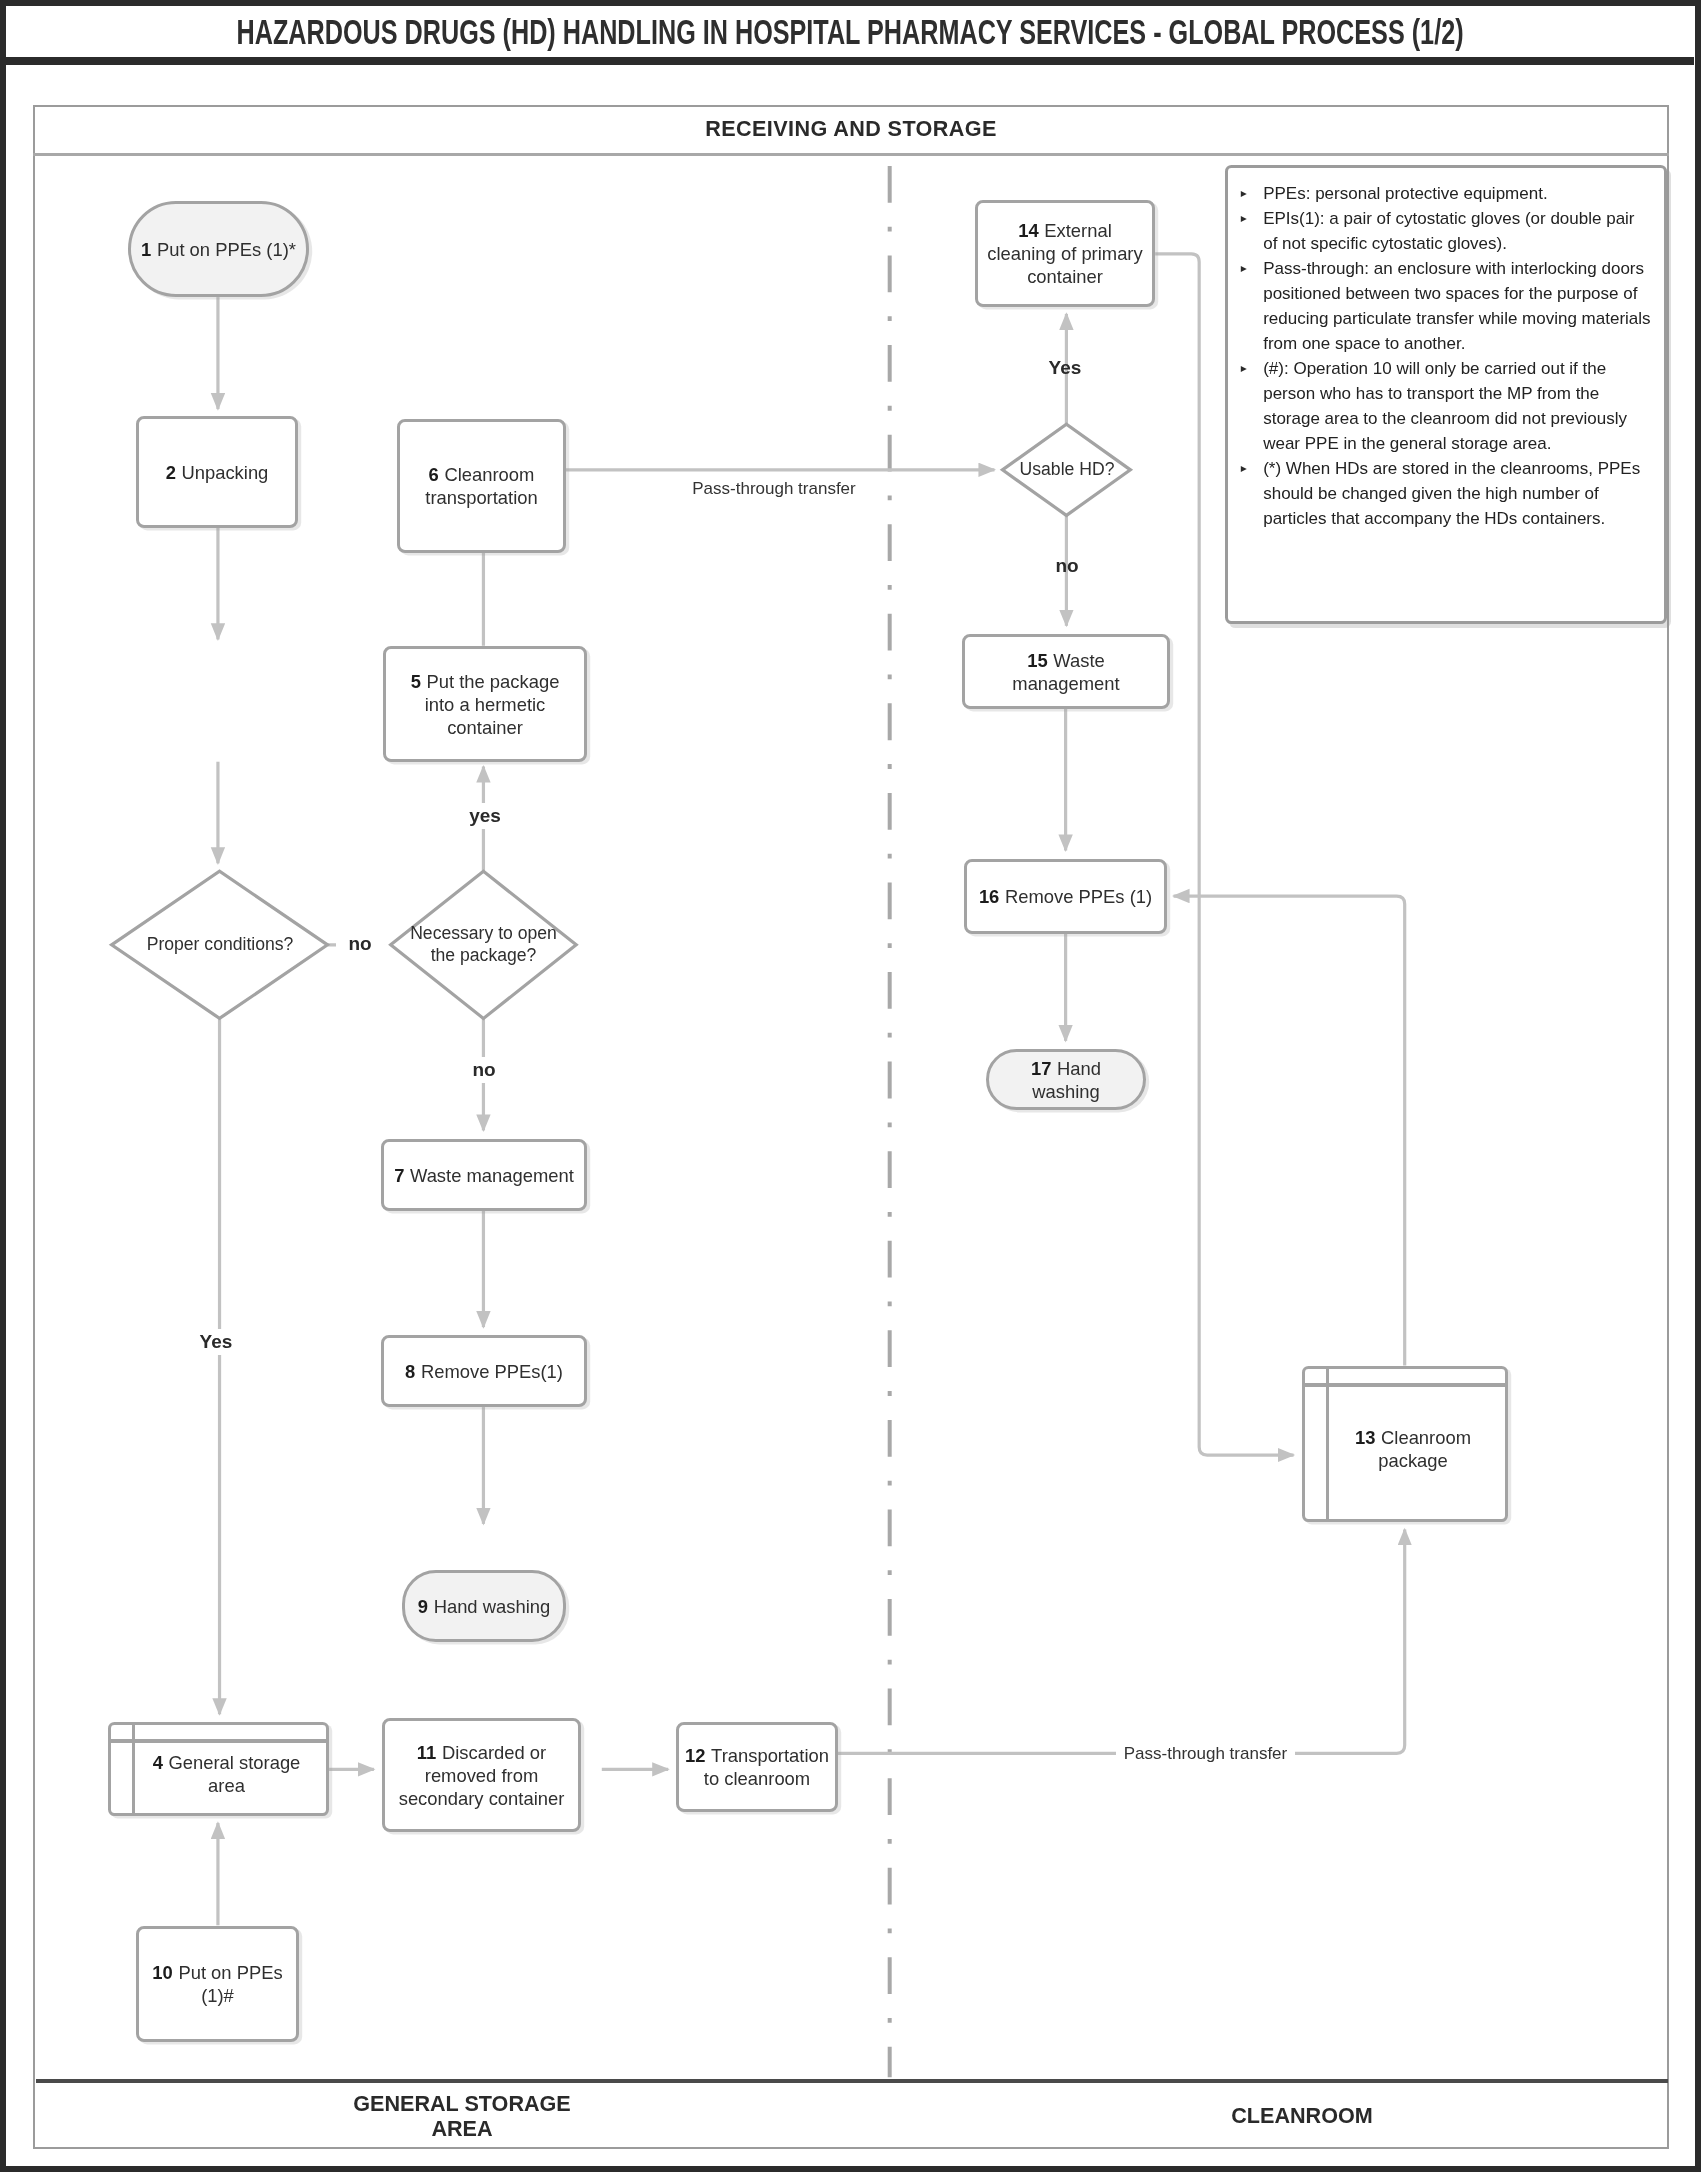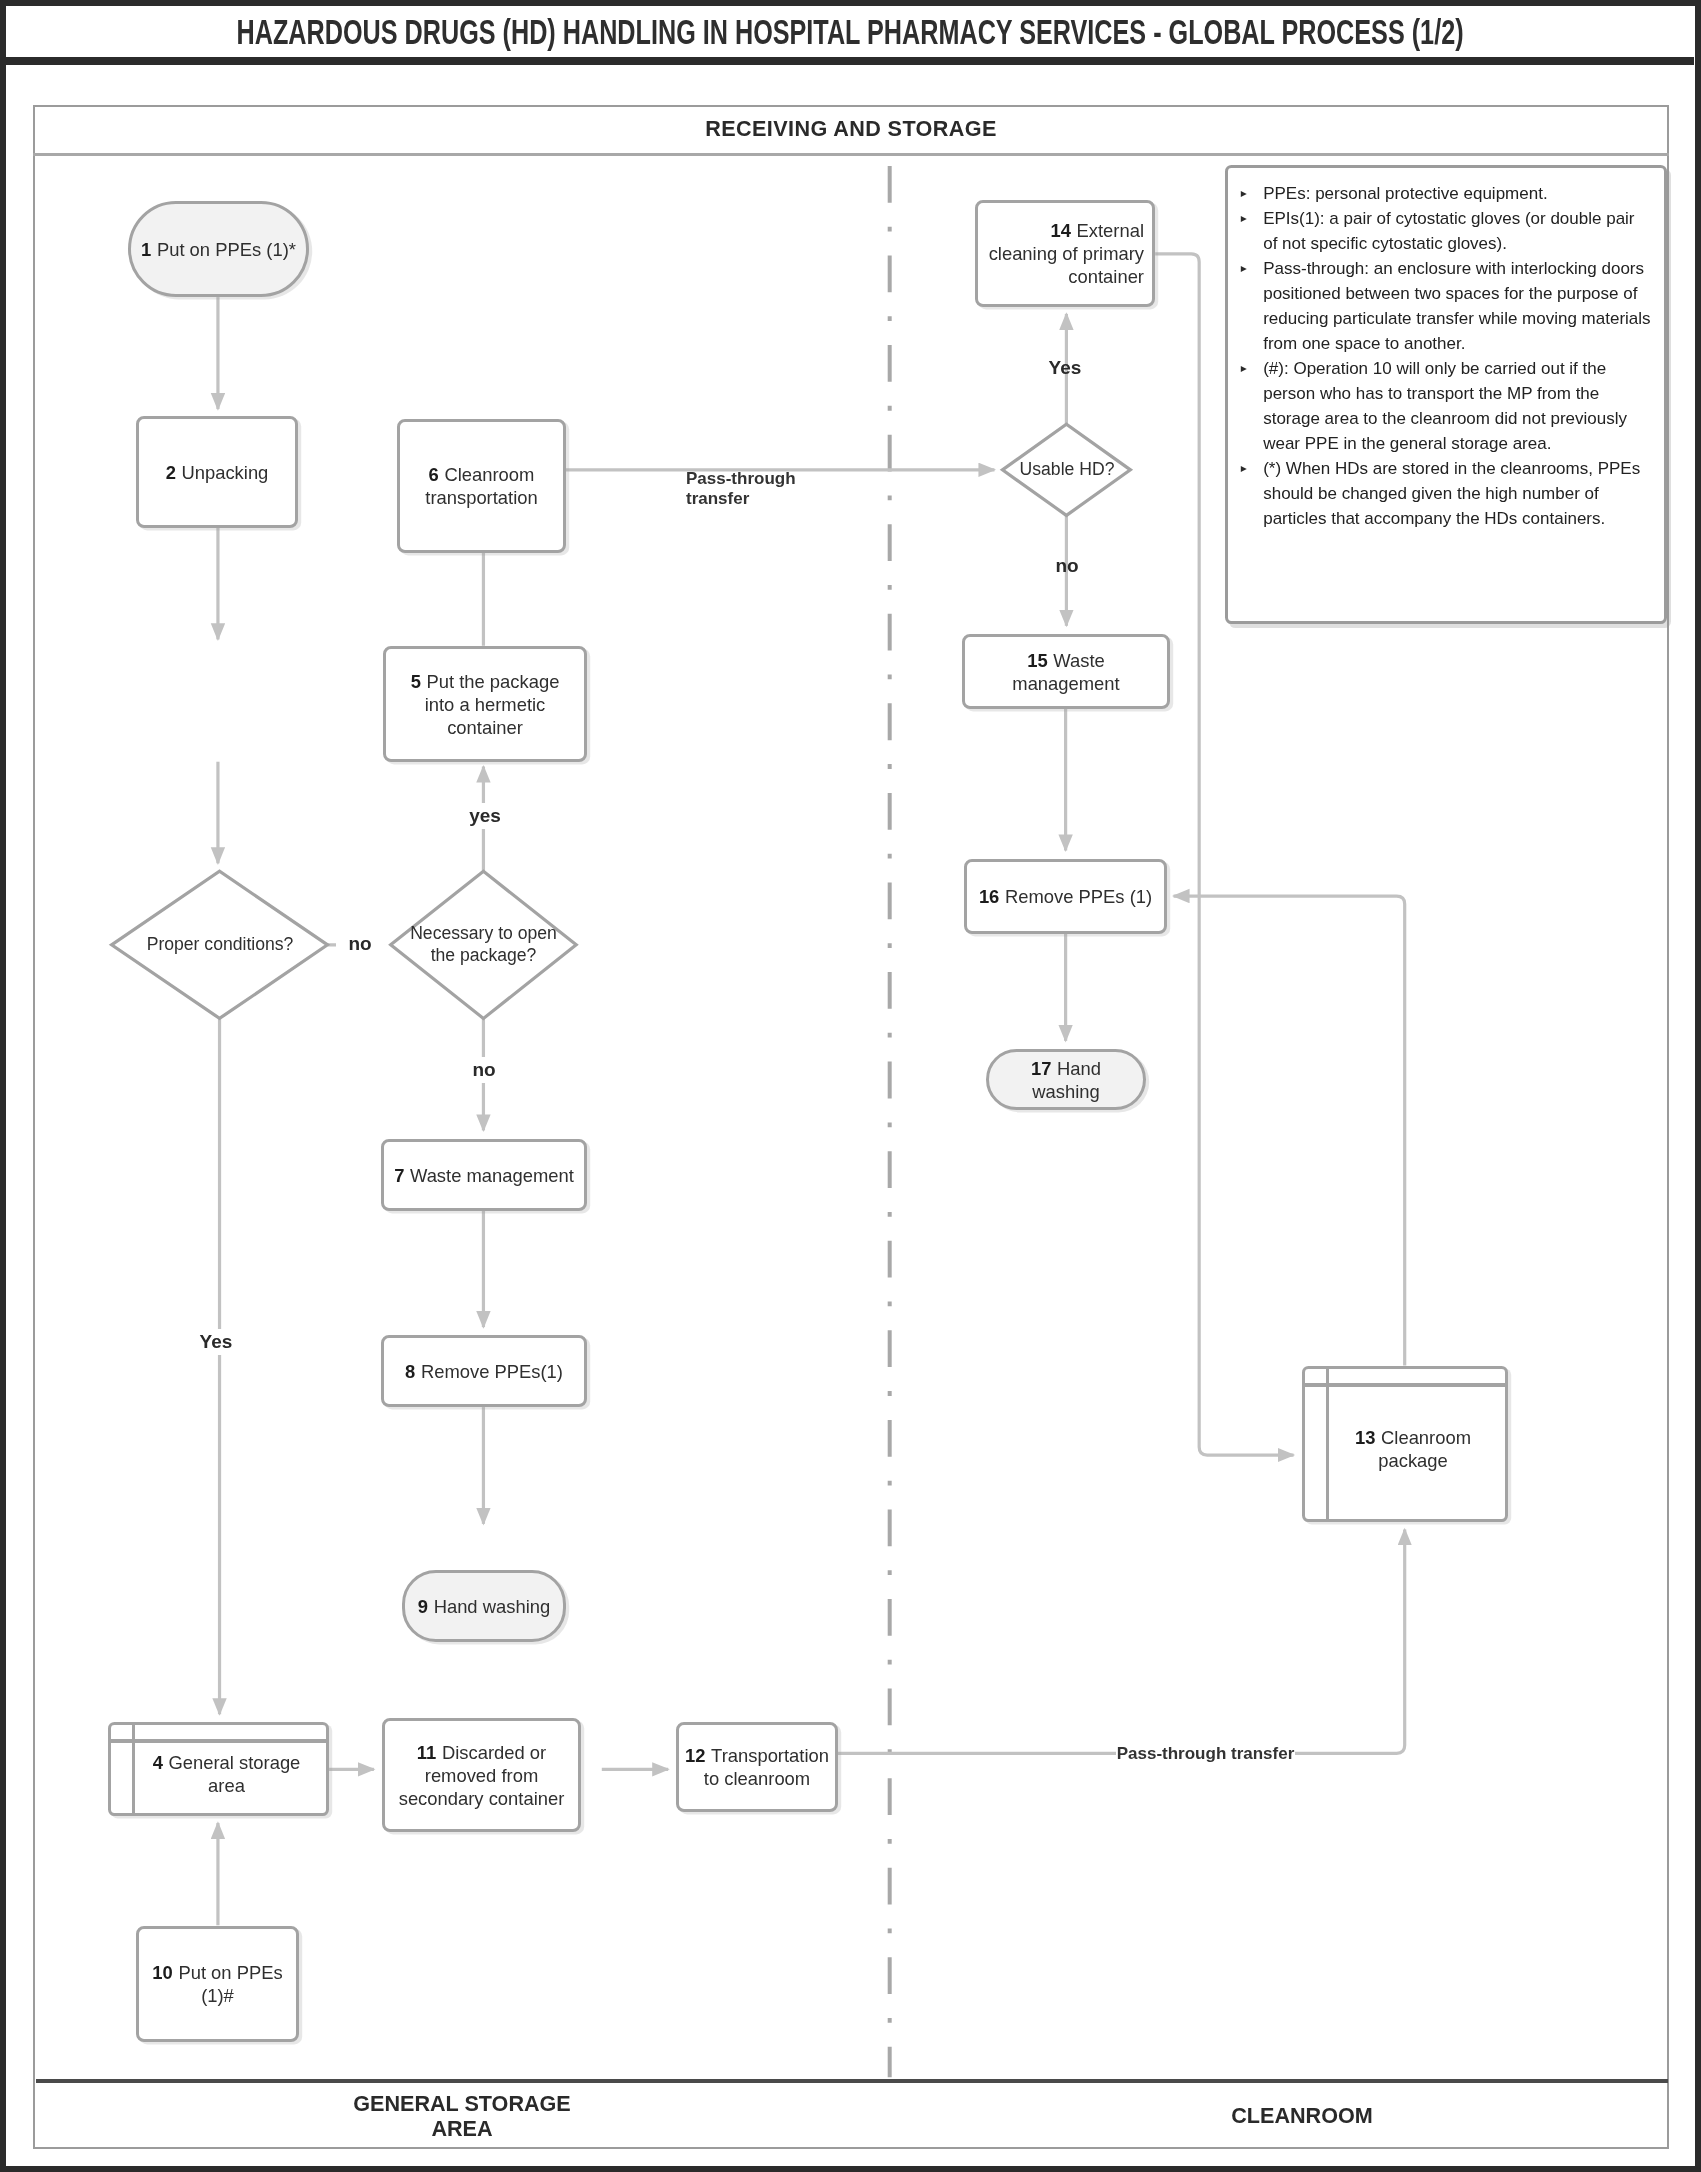--- a/index.html
+++ b/index.html
@@ -31,21 +31,21 @@
   .pill{border-radius:48px;background:#f2f2f2;}
   .pill-sm{border-radius:34px;background:#f2f2f2;}
   .stored{border-radius:6.4px;}
   .stored .bar-v{position:absolute;left:21px;top:0;bottom:0;width:3.2px;background:#a3a3a3;}
   .stored .bar-h{position:absolute;left:0;right:0;top:14.4px;height:3.2px;background:#a3a3a3;}
   .stored .lbl{position:relative;padding-left:16px;padding-top:9.6px;}
   .dlabel{position:absolute;box-sizing:border-box;display:flex;align-items:center;justify-content:center;
           text-align:center;font-size:17.6px;line-height:21.6px;color:#2f2f2f;}
   .elabel{position:absolute;box-sizing:border-box;display:flex;align-items:center;justify-content:center;
           font-weight:bold;font-size:19px;color:#2a2a2a;background:#fff;}
-  .elabel.plain{font-weight:bold;font-size:17px;color:#333;}
+  .elabel.plain{font-weight:normal;font-size:17px;color:#333;}
   .nobg{background:transparent;}
   
   .notes{left:1219px;top:159px;width:442px;height:459px;border:3.2px solid #9b9b9b;border-radius:6.4px;
          background:#fff;box-shadow:4px 4px 0 rgba(150,150,150,0.3);padding:12.8px 11.2px 8px 12.8px;}
   .note-item{display:flex;gap:9.6px;margin-bottom:0px;}
   .note-item .tri{flex:0 0 12.8px;font-size:12px;color:#2a2a2a;line-height:25px;}
   .note-item .txt{font-size:17px;line-height:25px;color:#222;}
 </style>
 </head>
 <body>
@@ -129,21 +129,21 @@
   </div>
   <div class="node abs" style="left:130px;top:1920px;width:163px;height:116px;">
     <span><b>10</b><span>Put on PPEs (1)#</span></span>
   </div>
   <div class="node abs" style="left:376px;top:1712px;width:199px;height:114px;">
     <span><b>11</b><span>Discarded or removed from secondary container</span></span>
   </div>
   <div class="node abs" style="left:670px;top:1716px;width:162px;height:90px;">
     <span><b>12</b><span>Transportation to cleanroom</span></span>
   </div>
-  <div class="node abs" style="left:969px;top:194px;width:180px;height:107px;text-align:right;">
+  <div class="node abs" style="left:969px;top:194px;width:180px;height:107px;">
     <span><b>14</b><span>External cleaning of primary container</span></span>
   </div>
   <div class="node abs" style="left:956px;top:628px;width:208px;height:75px;">
     <span><b>15</b><span>Waste management</span></span>
   </div>
   <div class="node abs" style="left:958px;top:853px;width:203px;height:75px;">
     <span><b>16</b><span>Remove PPEs (1)</span></span>
   </div>
   <div class="node pill-sm abs" style="left:980px;top:1043px;width:160px;height:61px;">
     <span><b>17</b><span>Hand washing</span></span>

